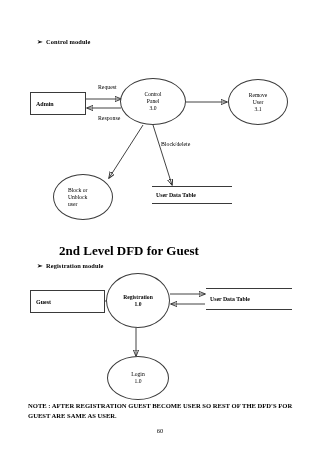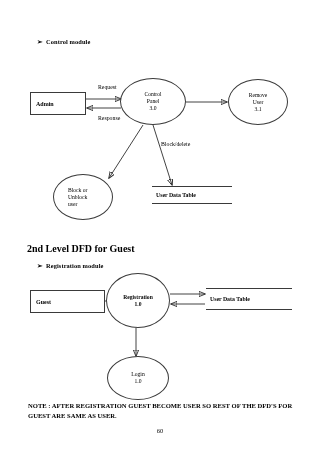--- a/index.html
+++ b/index.html
@@ -30,23 +30,24 @@
     letter-spacing: .1px;
     white-space: nowrap;
   }
   .bullet-head .bullet {
     display: inline-block;
     width: 9px;
     font-size: 6.6px;
   }
   .section-head {
     position: absolute;
-    font-size: 10px;
-    font-weight: bold;
-    white-space: nowrap;
+    font-size: 13px;
+    font-weight: bold;
+    white-space: nowrap;
+    margin-left: 32px;
   }
   .note {
     position: absolute;
     font-size: 6.6px;
     font-weight: bold;
     line-height: 9.5px;
     width: 268px;
   }
   .page-no {
     position: absolute;

